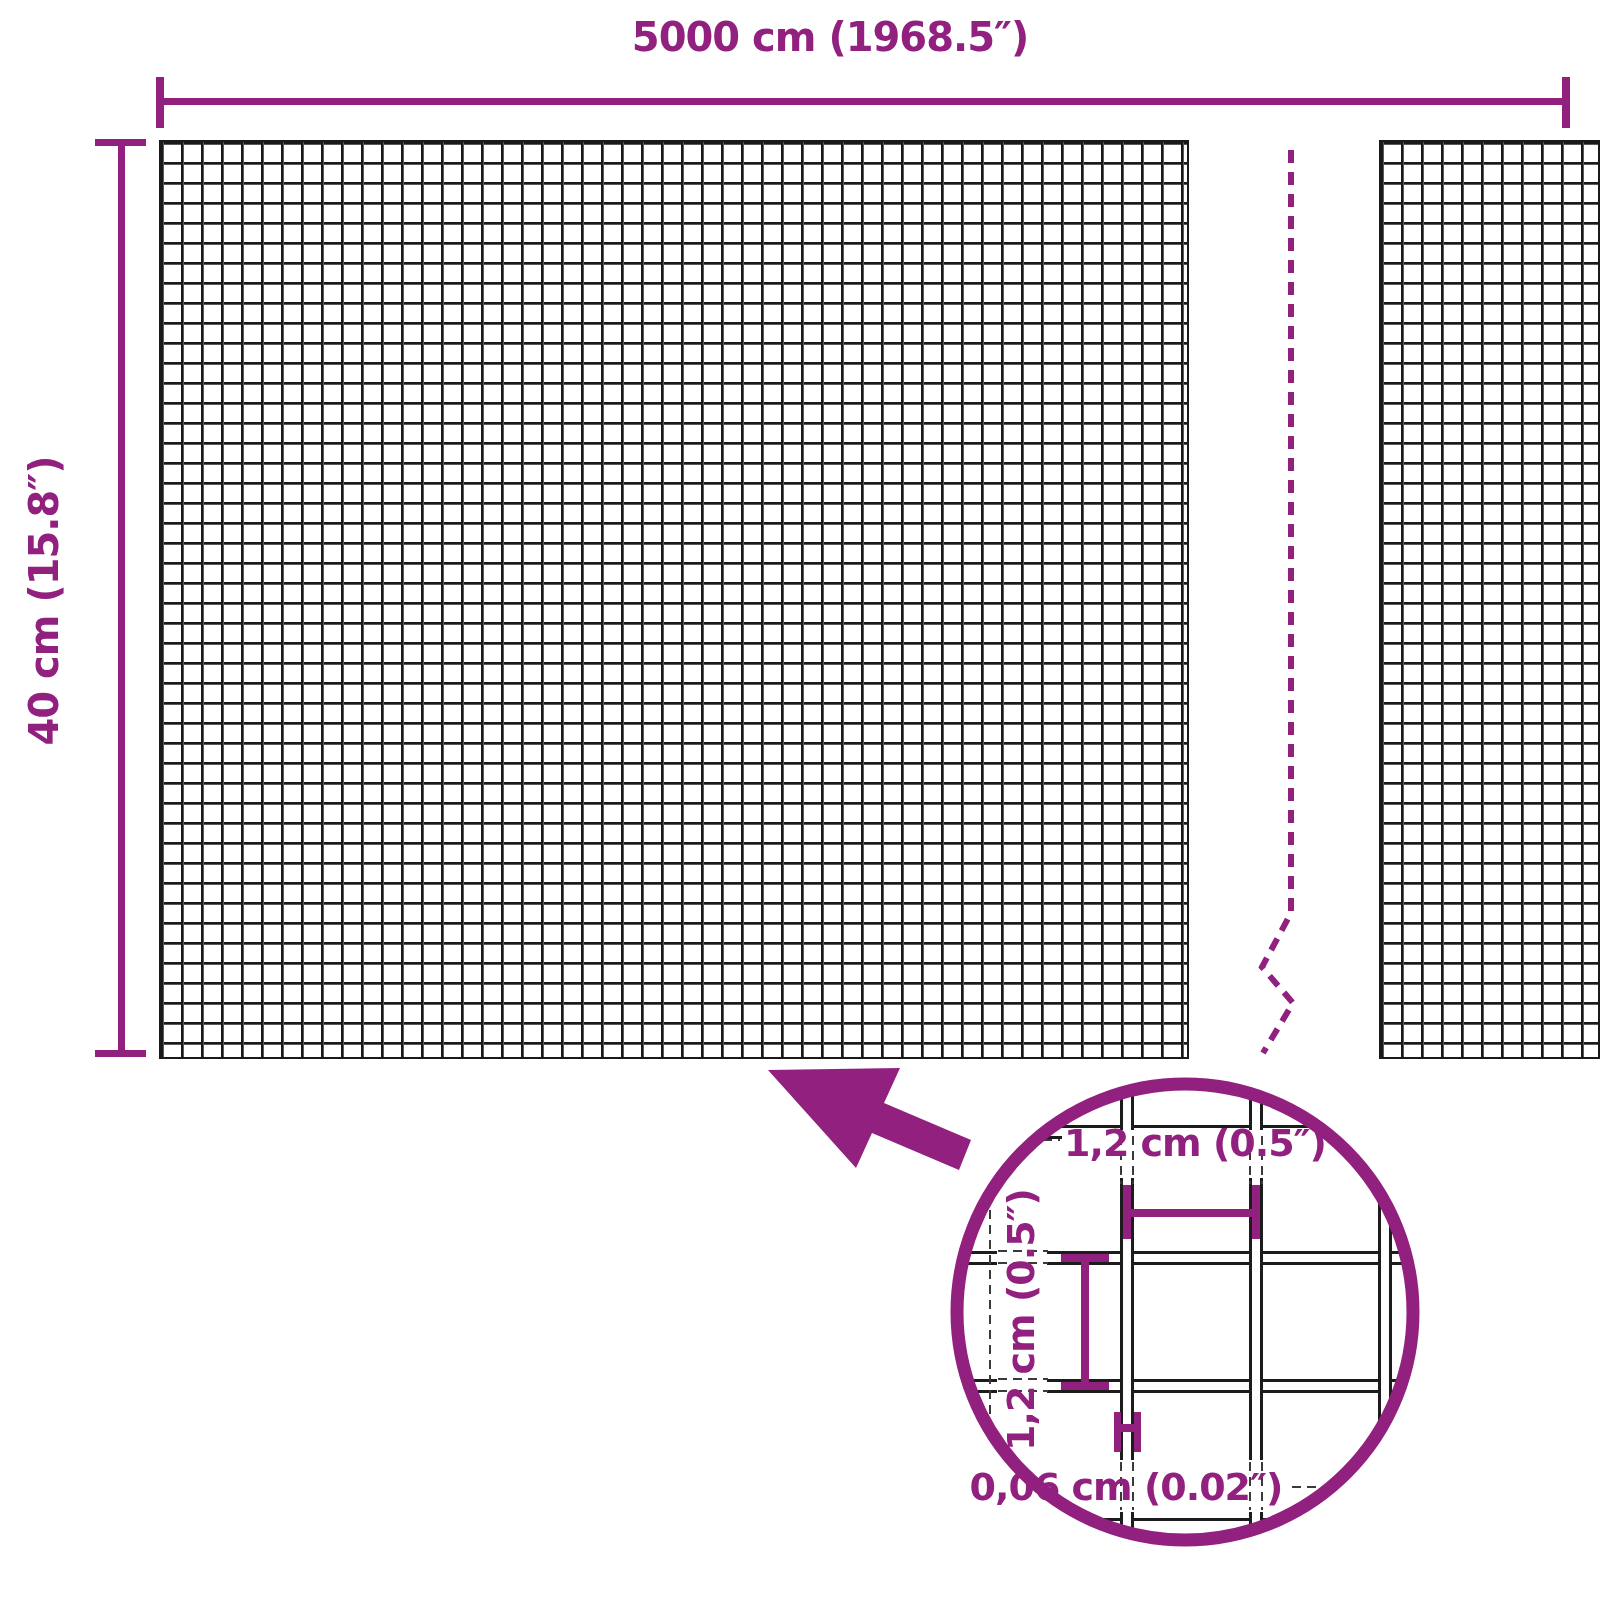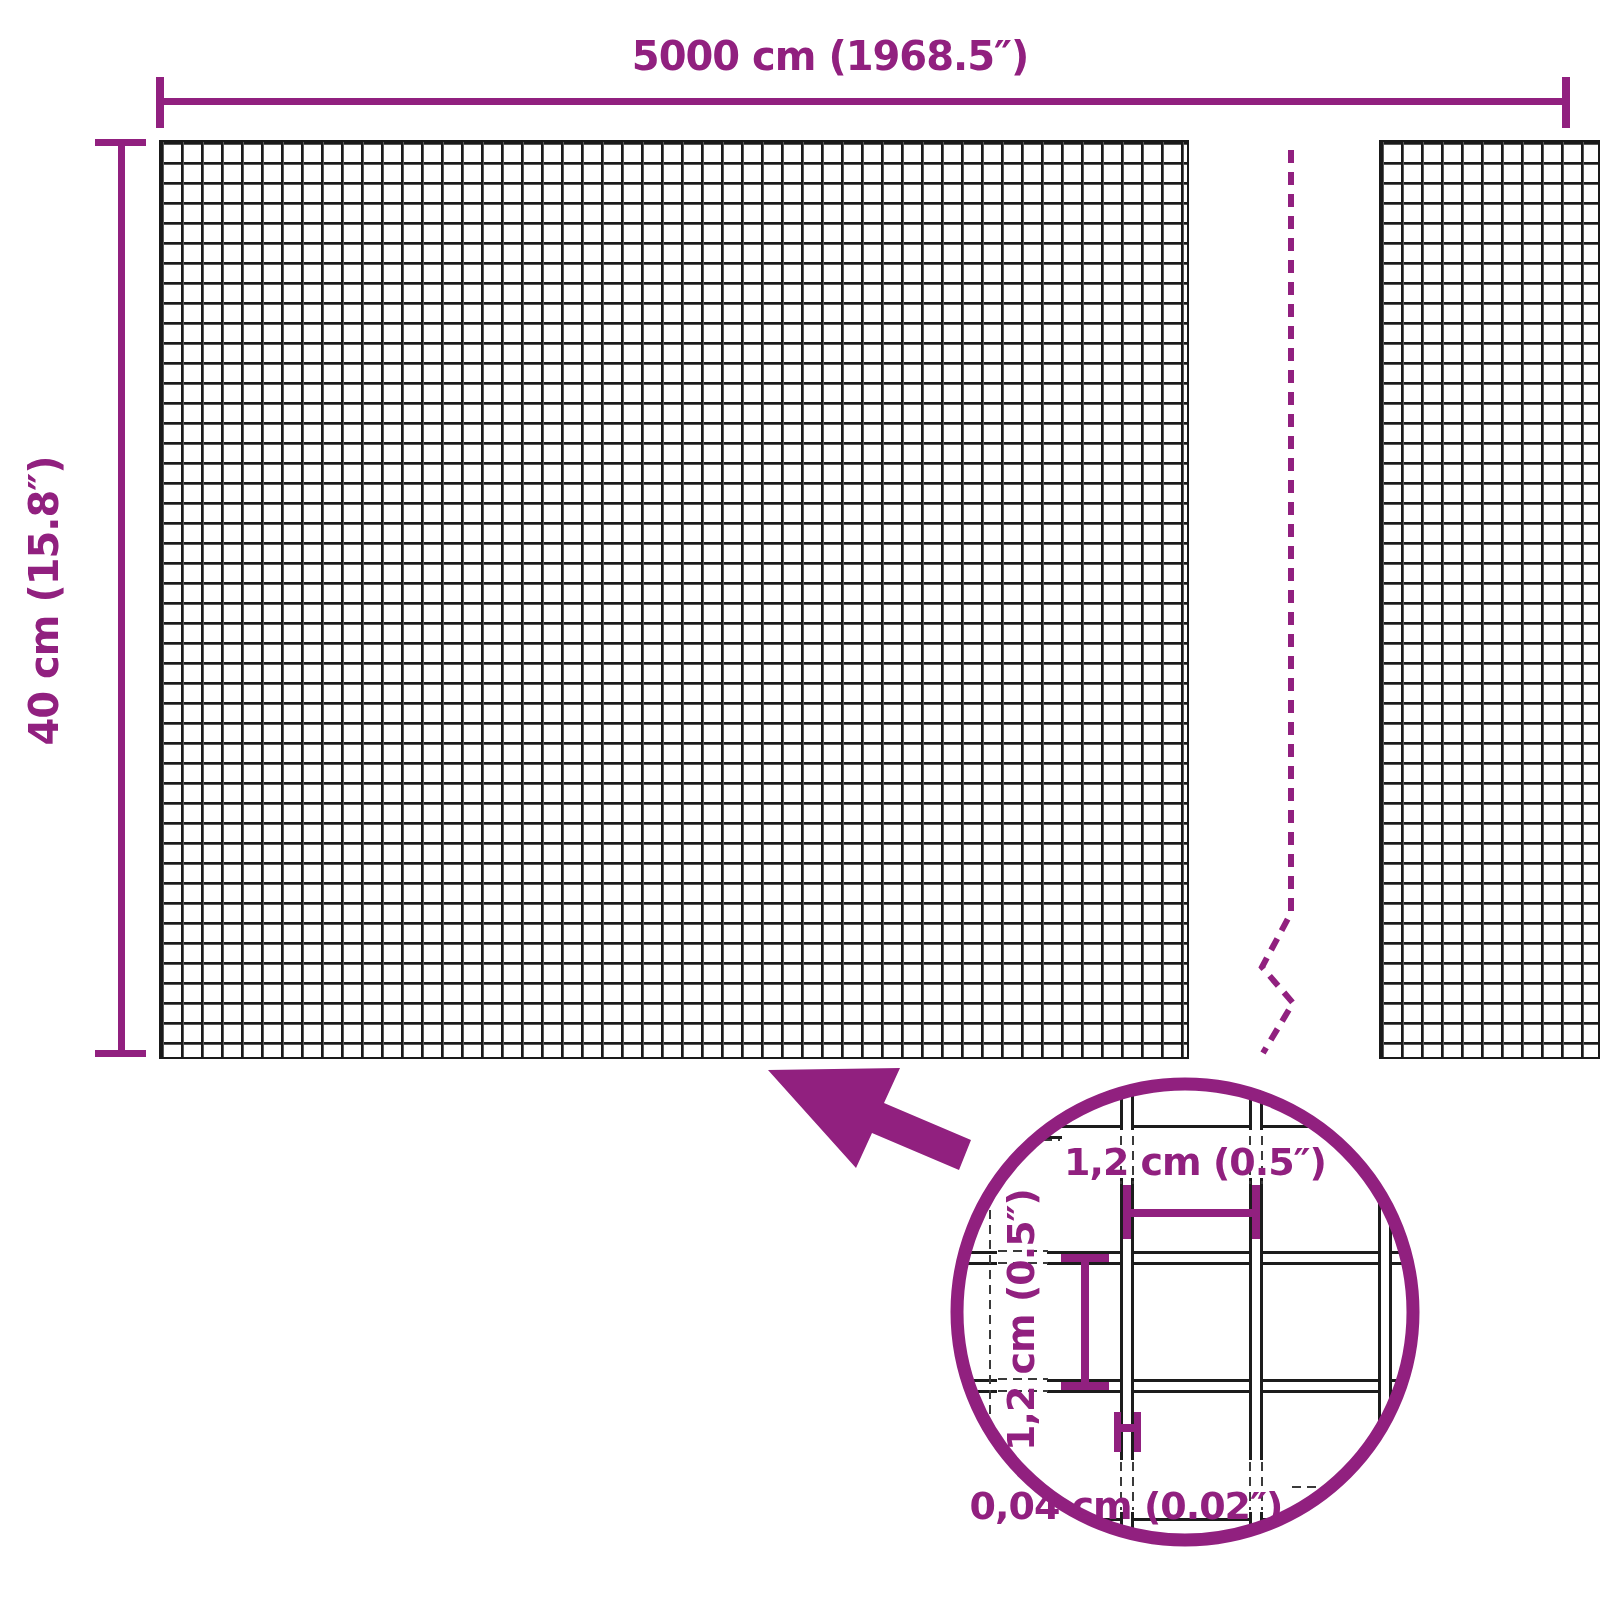--- a/index.html
+++ b/index.html
@@ -31,21 +31,21 @@
   .wireline{fill:#1c1c1c;}
   .wirecore{fill:#ffffff;}
   .whiteout{fill:#ffffff;}
   .dash{stroke:#3a3a3a;stroke-width:2;fill:none;stroke-dasharray:9 6;}
   .label{
     position:absolute;z-index:3;color:var(--accent);
     font-weight:bold;white-space:nowrap;letter-spacing:-1px;
   }
   .label.big{font-size:40px;}
   .label.small{font-size:38px;}
-  .center{transform:translate(-50%,-50%);margin-top:19px;}
+  .center{transform:translate(-50%,-50%);}
   .center-rot{transform:translate(-50%,-50%) rotate(-90deg);}
 </style>
 </head>
 <body>
 
 <div id="stage">
 
   <div id="mesh-left" class="mesh"></div>
   <div id="mesh-right" class="mesh"></div>
 
@@ -158,14 +158,14 @@
   </svg>
 
   <div class="label big center" style="left:830px;top:37px;">5000 cm (1968.5″)</div>
 
   <div class="label big center-rot" style="left:44px;top:601px;">40 cm (15.8″)</div>
 
   <div class="label small center" style="left:1195px;top:1143px;">1,2 cm (0.5″)</div>
 
   <div class="label small center-rot" style="left:1021px;top:1320px;">1,2 cm (0.5″)</div>
 
-  <div class="label small center" style="left:1126px;top:1487px;">0,04 cm (0.02″)</div>
+  <div class="label small center" style="left:1126px;top:1487px;">0,06 cm (0.02″)</div>
 </div>
 
 </body></html>

